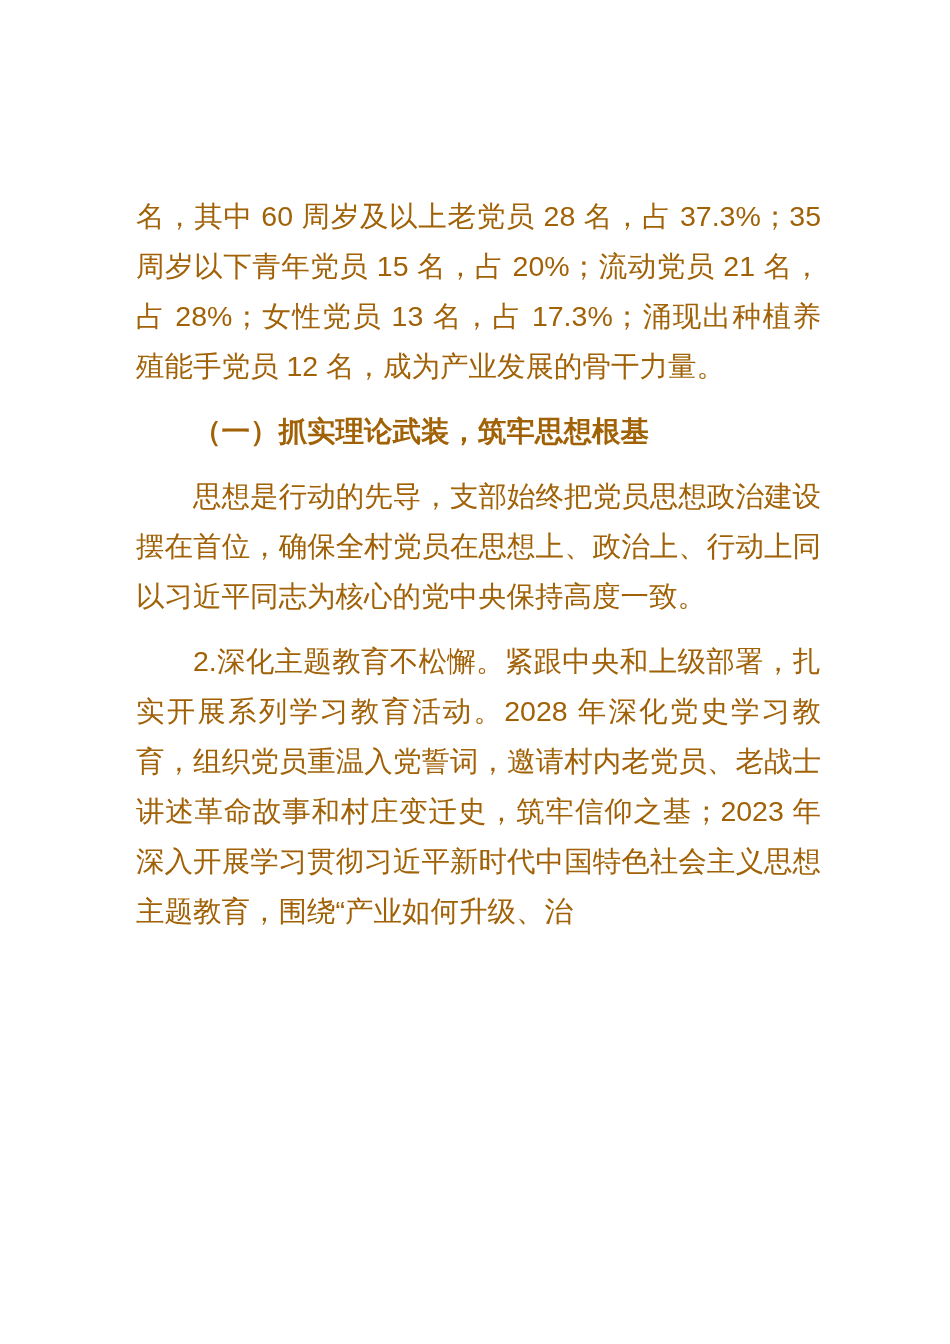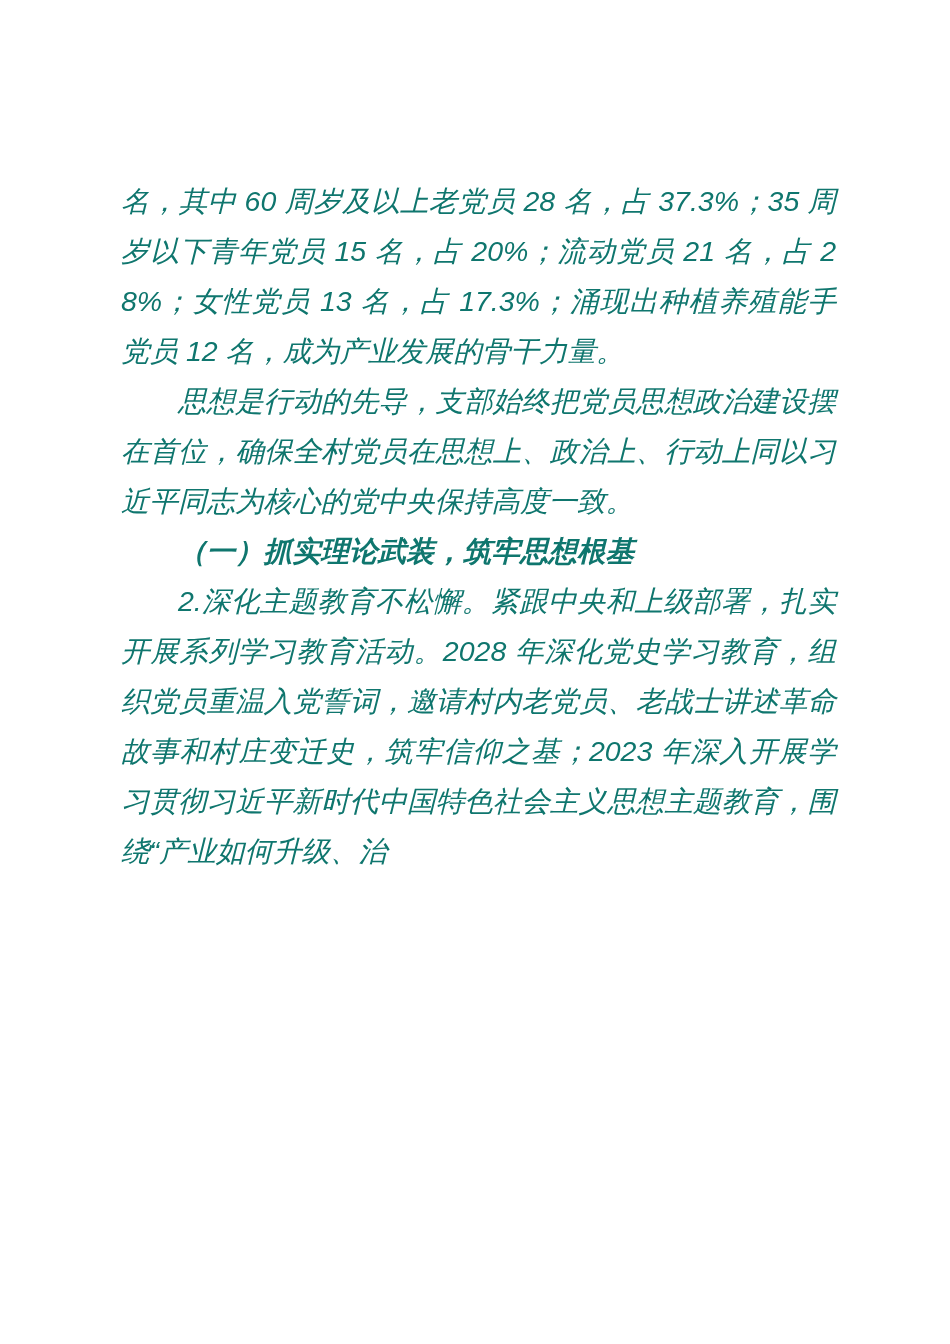--- a/index.html
+++ b/index.html
@@ -18,28 +18,27 @@
   .content {
     position: absolute;
     left: 121px;
     top: 176px;
     width: 715px;
   }
   .para {
     font-family: "Liberation Sans", "DejaVu Sans", sans-serif;
     font-size: 28.5px;
     line-height: 50px;
-    color: #0f766e;
-    margin: 0;
+    color: #a16207;
+    margin: 15px;
     padding: 0;
     text-align: justify;
     text-justify: inter-ideograph;
     letter-spacing: 0;
     word-break: break-all;
-    font-style: italic;
     -webkit-font-smoothing: antialiased;
   }
   .para.indent {
     text-indent: 57px;
   }
   .para.bold {
     font-weight: bold;
   }
   .para.cont {
     text-indent: 0;
@@ -47,21 +46,21 @@
 </style>
 </head>
 <body>
 
 <div class="page">
   <div class="content">
 
     <p class="para cont">名，其中 60 周岁及以上老党员 28 名，占 37.3%；35 周岁以下青年党员 15 名，占 20%；流动党员 21 名，占 28%；女性党员 13 名，占 17.3%；涌现出种植养殖能手党员 12 名，成为产业发展的骨干力量。</p>
 
 
+    <p class="para indent bold">（一）抓实理论武装，筑牢思想根基</p>
+
     <p class="para indent">思想是行动的先导，支部始终把党员思想政治建设摆在首位，确保全村党员在思想上、政治上、行动上同以习近平同志为核心的党中央保持高度一致。</p>
-
-    <p class="para indent bold">（一）抓实理论武装，筑牢思想根基</p>
 
 
     <p class="para indent">2.深化主题教育不松懈。紧跟中央和上级部署，扎实开展系列学习教育活动。2028 年深化党史学习教育，组织党员重温入党誓词，邀请村内老党员、老战士讲述革命故事和村庄变迁史，筑牢信仰之基；2023 年深入开展学习贯彻习近平新时代中国特色社会主义思想主题教育，围绕“产业如何升级、治</p>
 
   </div>
 </div>
 
 </body></html>

